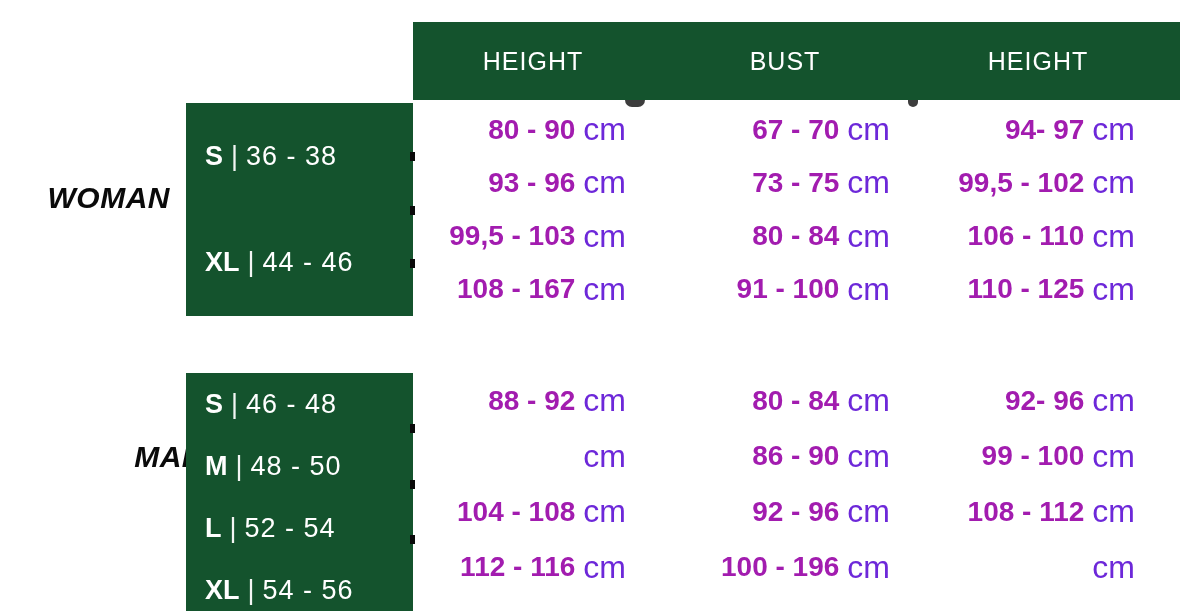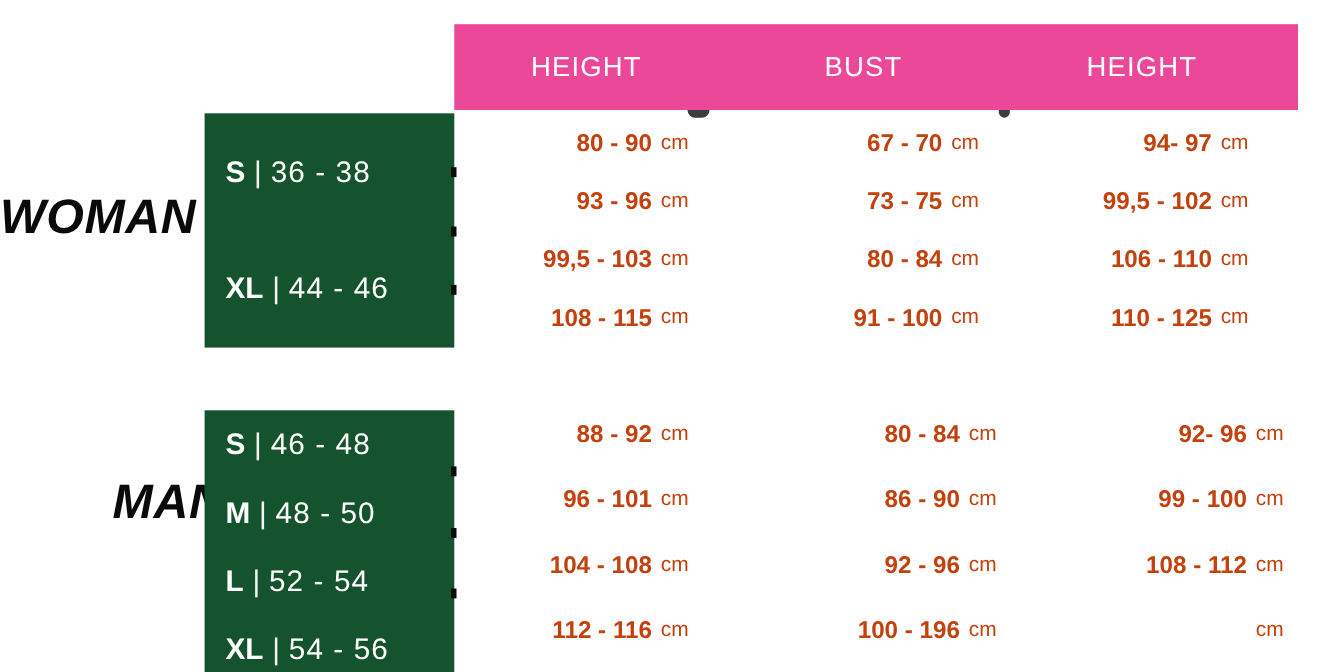--- a/index.html
+++ b/index.html
@@ -1,37 +1,37 @@
 <!DOCTYPE html>
 <html><head>
 <meta charset="utf-8">
 <style>
   html, body { margin:0; padding:0; background:#ffffff; }
   body { width:1200px; height:611px; font-family:"Liberation Sans", sans-serif; }
   .canvas { position:relative; width:1200px; height:611px; background:#ffffff; overflow:hidden; }
 
   
   .header-bar { position:absolute; left:413px; top:22px; width:767px; height:78px;
-                background:#ec4899; display:flex; }
+                background:#14532d; display:flex; }
   .header-cell { display:flex; align-items:center; justify-content:center;
                  color:#ffffff; font-size:25px; font-weight:400; letter-spacing:1px;
                  box-sizing:border-box; }
   .header-cell.c1 { width:227px; padding-left:13px; }
   .header-cell.c2 { width:265px; padding-left:25px; }
   .header-cell.c3 { width:275px; padding-right:9px; }
 
   
   .bump { position:absolute; top:100px; height:7px; background:#3d3d3d;
           border-radius:0 0 8px 8px; }
   .bump.b1 { left:625px; width:20px; }
   .bump.b2 { left:908px; width:10px; }
 
   
   .gender-label { position:absolute; left:0; width:170px; text-align:right;
-                  font-size:44px; font-weight:700; font-style:italic; color:#0a0a0a;
+                  font-size:30px; font-weight:700; font-style:italic; color:#0a0a0a;
                   line-height:36px; letter-spacing:0.5px; }
   .gender-label.woman { top:180px; }
   .gender-label.man   { top:439px;margin-left:34px; }
 
   
   .size-box { position:absolute; left:186px; width:227px; background:#14532d;
               display:flex; flex-direction:column; justify-content:space-around;
               box-sizing:border-box; padding-left:19px; }
   .size-box.woman { top:103px; height:213px; }
   .size-box.man   { top:373px; height:248px; }
@@ -40,28 +40,28 @@
   .size-sep { font-weight:400; margin:0 8px; opacity:0.95; }
   .size-range { font-weight:400; letter-spacing:1px; }
 
   
   .notch { position:absolute; left:410px; width:5px; height:9px; background:#0a0a0a; }
 
   
   .data-grid { position:absolute; left:413px; width:767px; display:grid;
                grid-template-columns:227px 265px 275px; grid-template-rows:repeat(4,1fr); }
   .data-grid.woman { top:103px; height:213px; }
-  .data-grid.man   { top:373px; height:222px;gap:16px; }
+  .data-grid.man   { top:373px; height:222px; }
   .data-cell { display:flex; align-items:center; justify-content:flex-end;
                white-space:nowrap; box-sizing:border-box; }
   .data-cell.col-height { padding-right:14px; }
   .data-cell.col-bust   { padding-right:15px; }
   .data-cell.col-waist  { padding-right:45px; }
-  .value { font-weight:700; font-size:22px; color:#c2410c; }
-  .unit  { font-weight:400; font-size:19px; color:#c2410c; margin-left:8px; }
+  .value { font-weight:700; font-size:28px; color:#a21caf; }
+  .unit  { font-weight:400; font-size:32px; color:#6d28d9; margin-left:8px; }
 </style>
 </head>
 <body>
 
 <div class="canvas">
 
   <div class="header-bar">
     <div class="header-cell c1">HEIGHT</div>
     <div class="header-cell c2">BUST</div>
     <div class="header-cell c3">HEIGHT</div>
@@ -118,21 +118,21 @@
     <div class="data-cell col-bust">
         <span class="value">80 - 84</span>
         <span class="unit">cm</span>
       </div>
     <div class="data-cell col-waist">
         <span class="value">106 - 110</span>
         <span class="unit">cm</span>
       </div>
 
     <div class="data-cell col-height">
-        <span class="value">108 - 115</span>
+        <span class="value">108 - 167</span>
         <span class="unit">cm</span>
       </div>
     <div class="data-cell col-bust">
         <span class="value">91 - 100</span>
         <span class="unit">cm</span>
       </div>
     <div class="data-cell col-waist">
         <span class="value">110 - 125</span>
         <span class="unit">cm</span>
       </div>
@@ -164,21 +164,20 @@
     <div class="data-cell col-bust">
         <span class="value">80 - 84</span>
         <span class="unit">cm</span>
       </div>
     <div class="data-cell col-waist">
         <span class="value">92- 96</span>
         <span class="unit">cm</span>
       </div>
 
     <div class="data-cell col-height">
-        <span class="value">96 - 101</span>
         <span class="unit">cm</span>
       </div>
     <div class="data-cell col-bust">
         <span class="value">86 - 90</span>
         <span class="unit">cm</span>
       </div>
     <div class="data-cell col-waist">
         <span class="value">99 - 100</span>
         <span class="unit">cm</span>
       </div>

